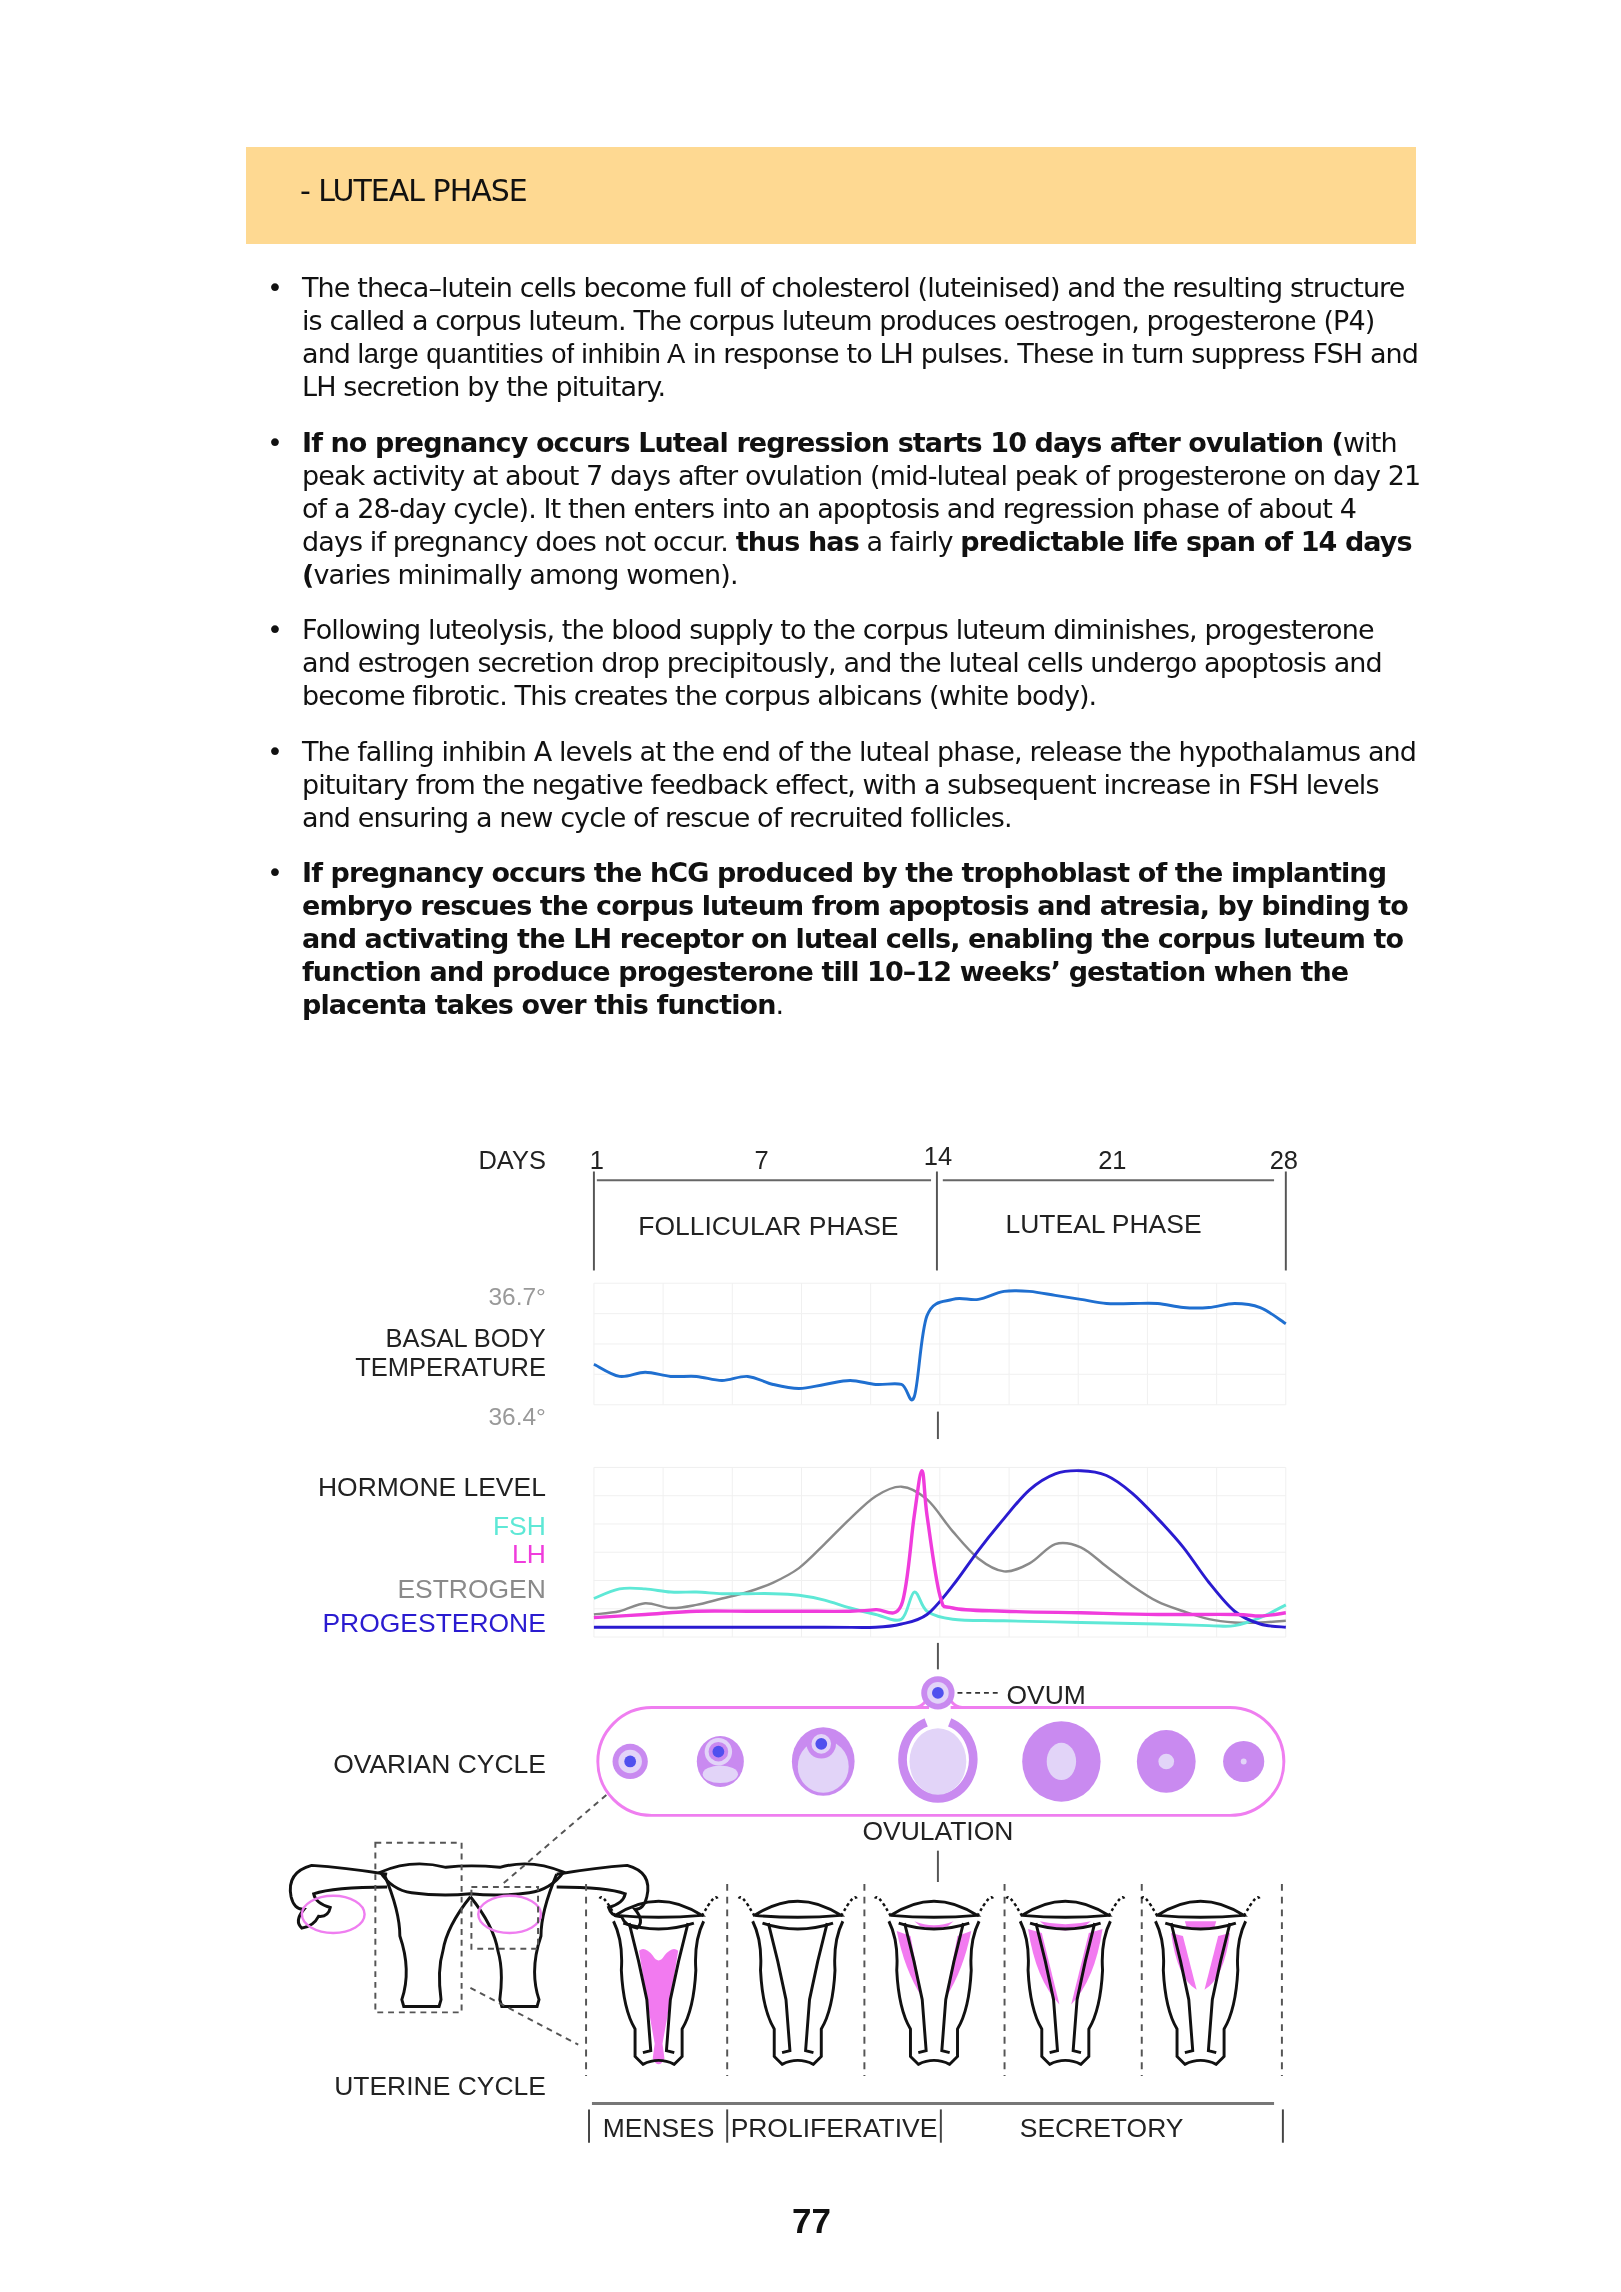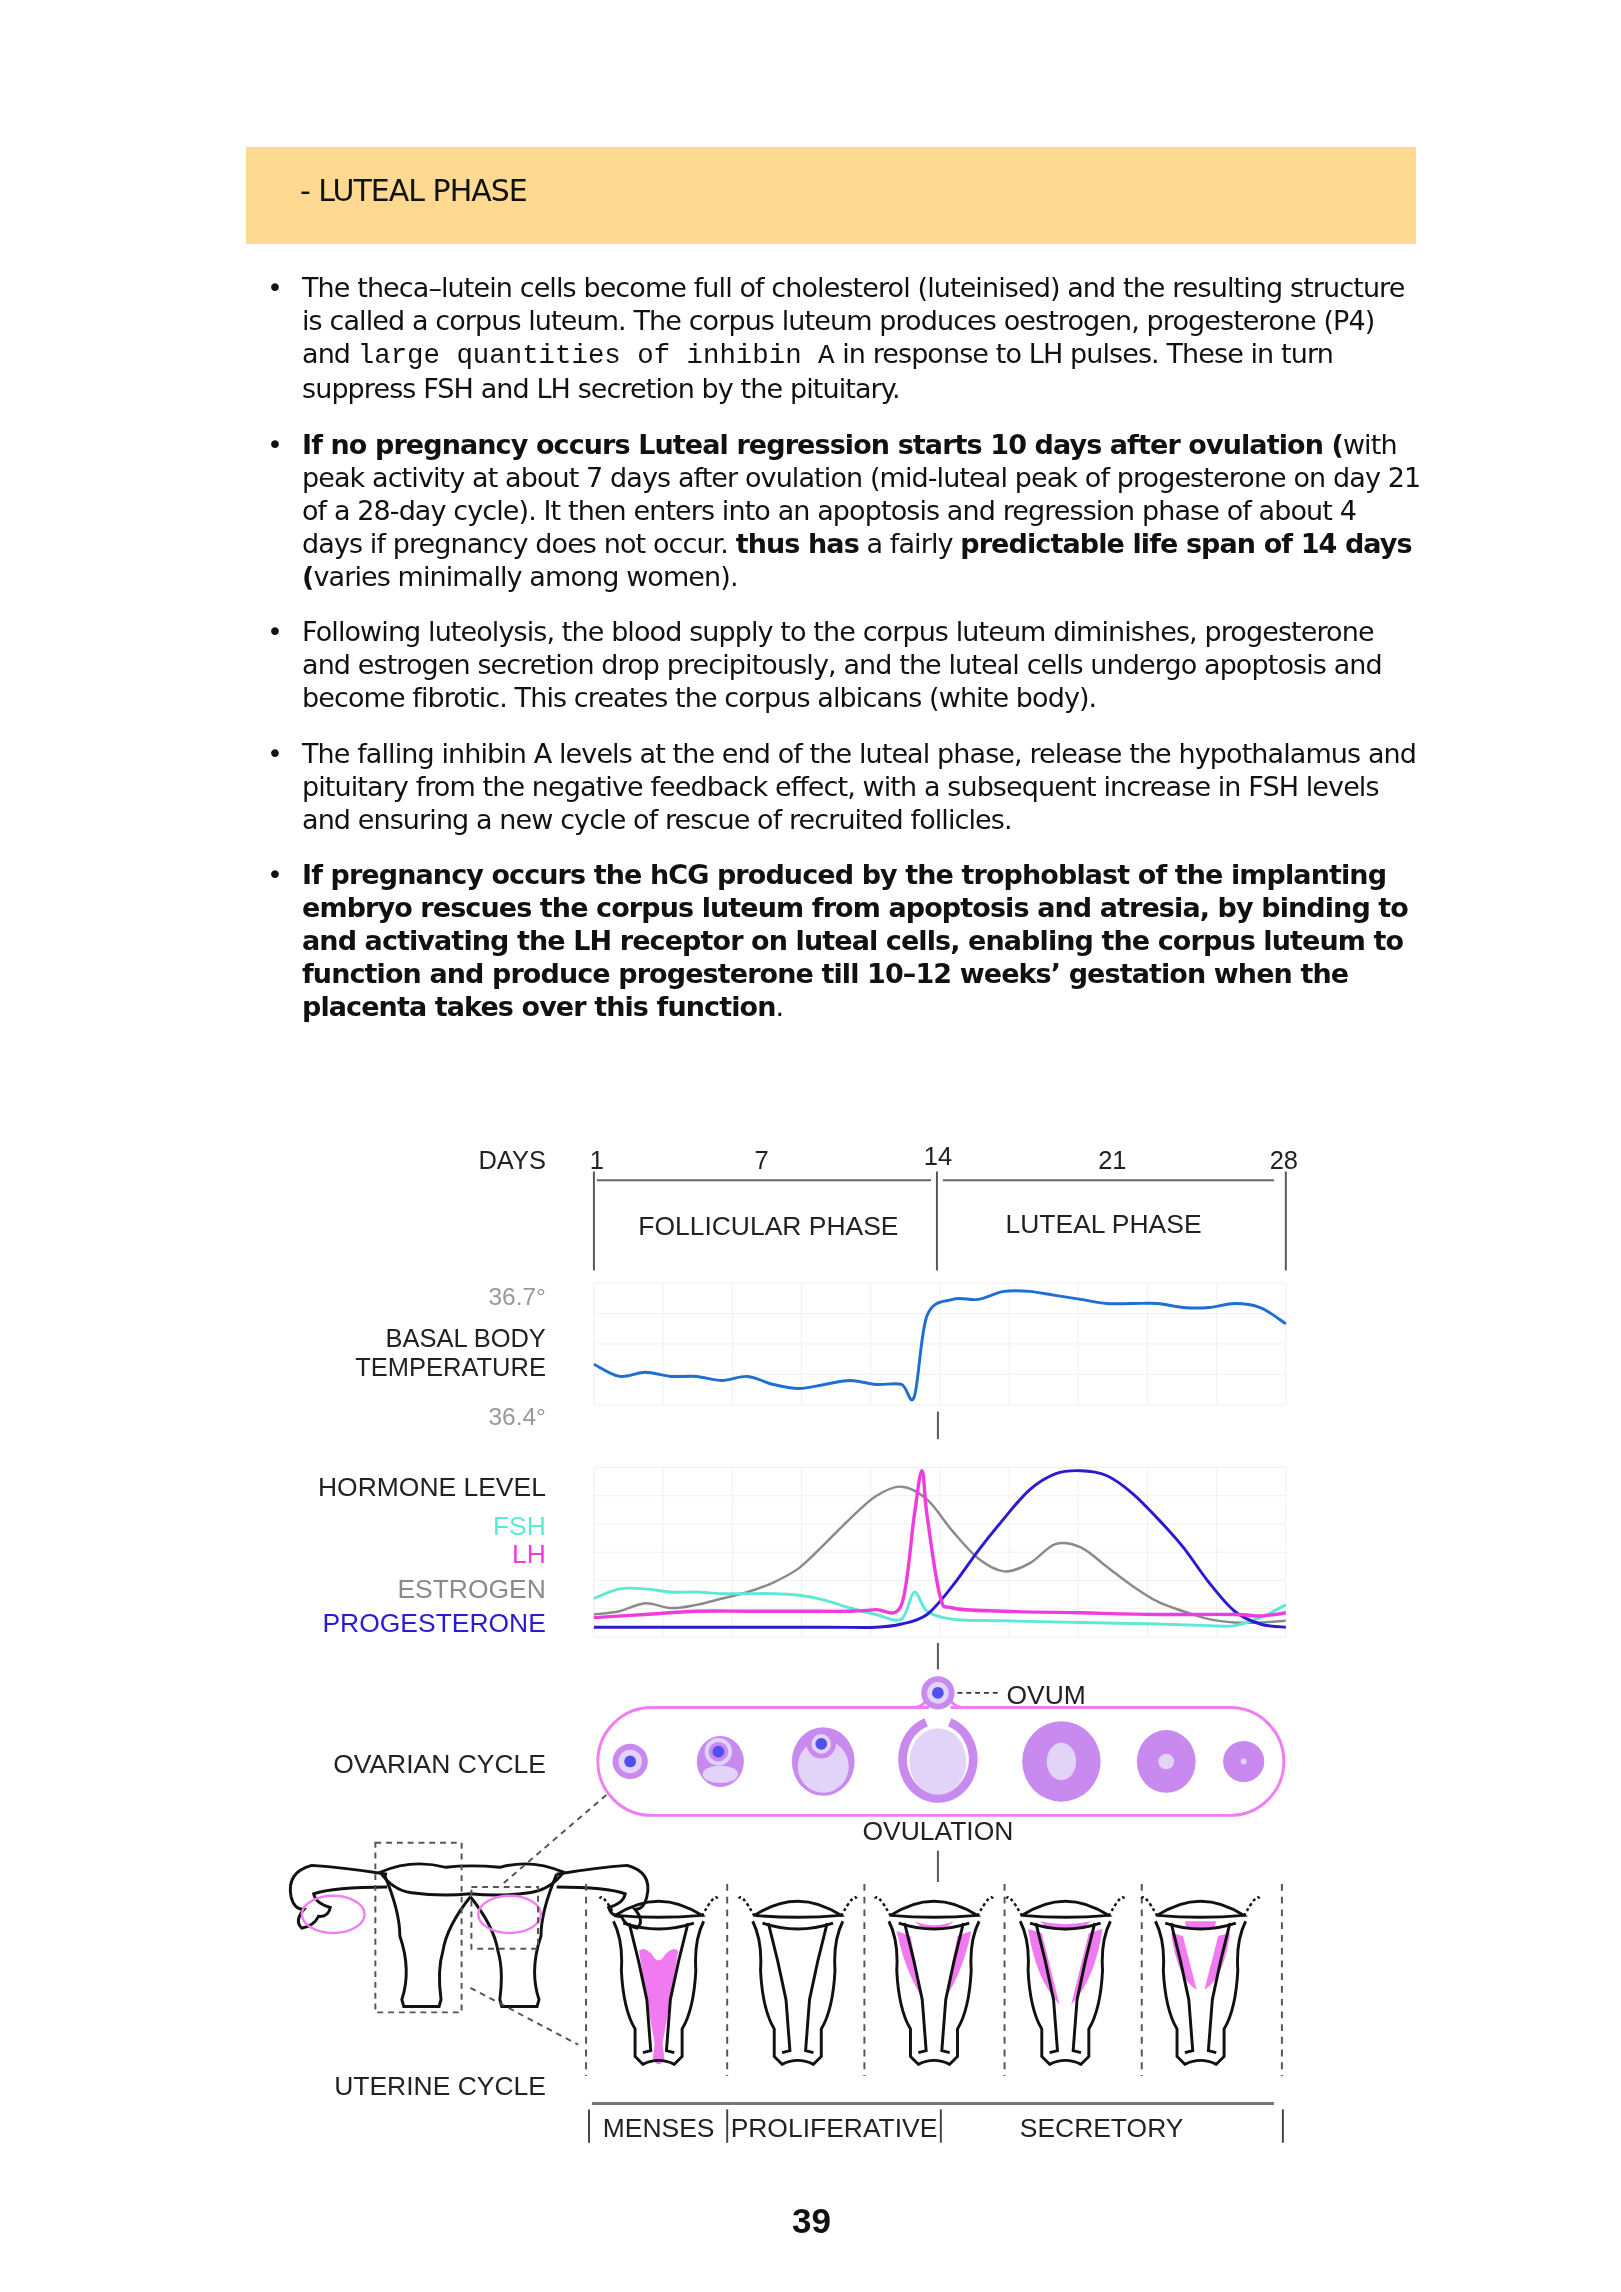--- a/index.html
+++ b/index.html
@@ -3,21 +3,21 @@
 <meta charset="utf-8">
 <style>
   html, body { margin:0; padding:0; background:#ffffff; }
   body { width:1621px; height:2293px; position:relative; overflow:hidden; font-family:"Liberation Sans", sans-serif; color:#111; }
   .header-band { position:absolute; left:246px; top:147px; width:1170px; height:97px; background:#fed992; }
   .header-title { position:absolute; left:267px; top:173px; font-family:"DejaVu Sans", sans-serif; font-size:30px; letter-spacing:-1px; color:#111;margin-left:33px; }
   .bullets { position:absolute; left:265px; top:271px; width:1157px; font-family:"DejaVu Sans", sans-serif; font-size:27px; line-height:33px; letter-spacing:-0.9px; color:#111; }
   .bullet { position:relative; padding-left:37px; margin-bottom:22.5px; }
   .bullet .dot { position:absolute; left:2px; top:0; }
   .bullet b { font-weight:bold; }
-  .serif { font-family:Liberation Mono, monospace; font-size:27.4px; letter-spacing:0; }
+  .serif { font-family:Liberation Sans, sans-serif; font-size:27.4px; letter-spacing:0; }
   svg text { font-family:"Liberation Sans", sans-serif; }
   .page-number { position:absolute; left:792px; top:2201px; font-family:"Liberation Sans", sans-serif; font-weight:bold; font-size:35px; color:#111; }
 </style>
 </head>
 <body>
 
 <div class="header-band"></div>
 <div class="header-title">- LUTEAL PHASE</div>
 
 <div class="bullets" id="bullets">
@@ -236,14 +236,14 @@
   <line x1="604" y1="2146" x2="1300" y2="2146" stroke="#777" stroke-width="3"></line>
   <line x1="601" y1="2152" x2="601" y2="2186" stroke="#444" stroke-width="2"></line>
   <line x1="742" y1="2152" x2="742" y2="2186" stroke="#444" stroke-width="2"></line>
   <line x1="960" y1="2152" x2="960" y2="2186" stroke="#444" stroke-width="2"></line>
   <line x1="1309" y1="2152" x2="1309" y2="2186" stroke="#444" stroke-width="2"></line>
   <text x="672" y="2180" font-size="27" text-anchor="middle" fill="#222">MENSES</text>
   <text x="851" y="2180" font-size="27" text-anchor="middle" fill="#222">PROLIFERATIVE</text>
   <text x="1124" y="2180" font-size="27" text-anchor="middle" fill="#222">SECRETORY</text>
 </svg>
 
-<div class="page-number">39</div>
+<div class="page-number">77</div>
 
 
 </body></html>

